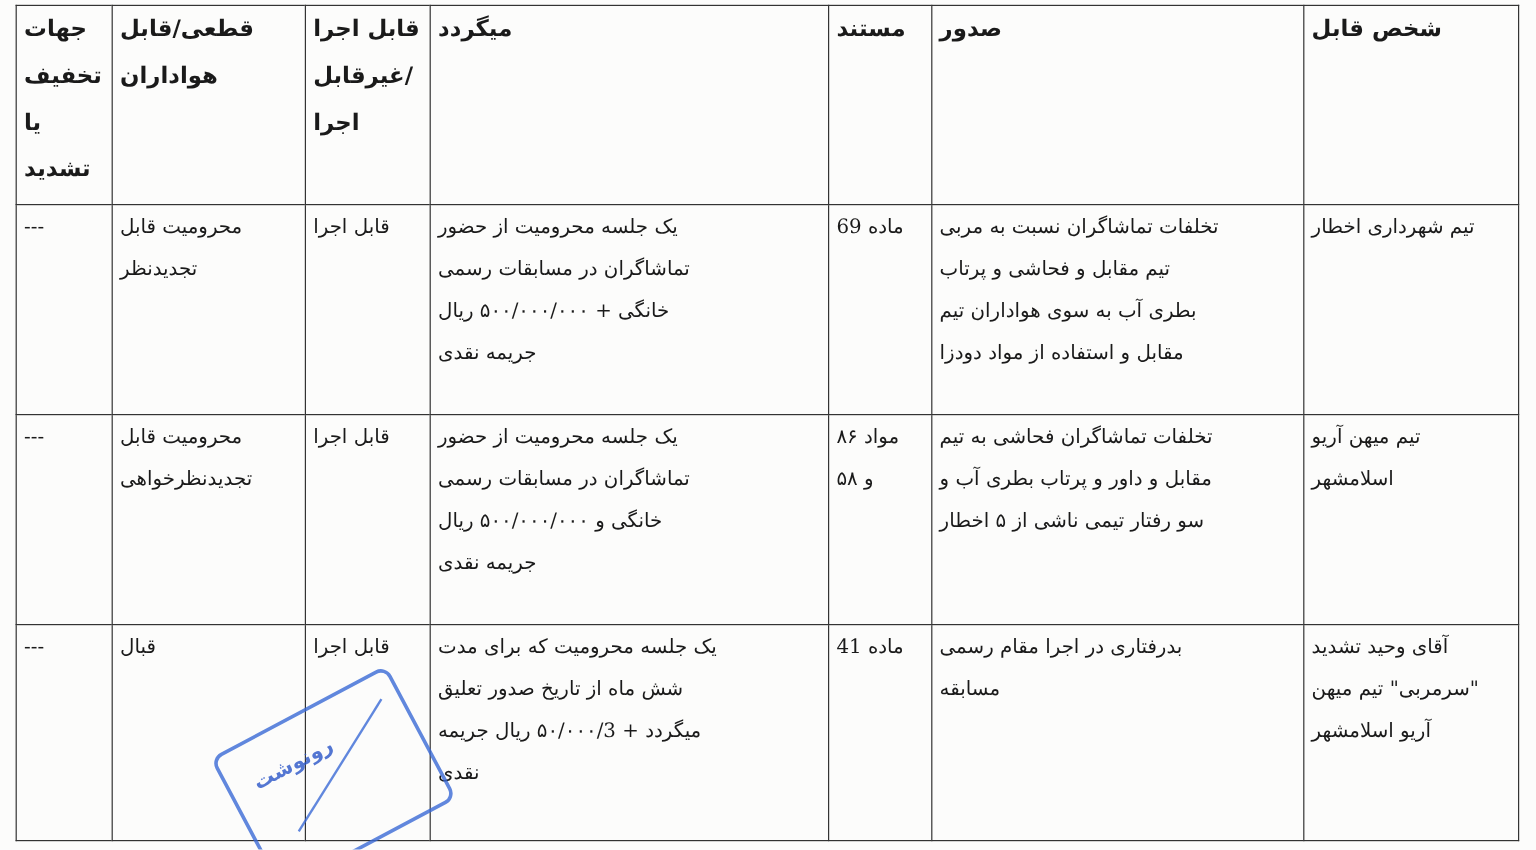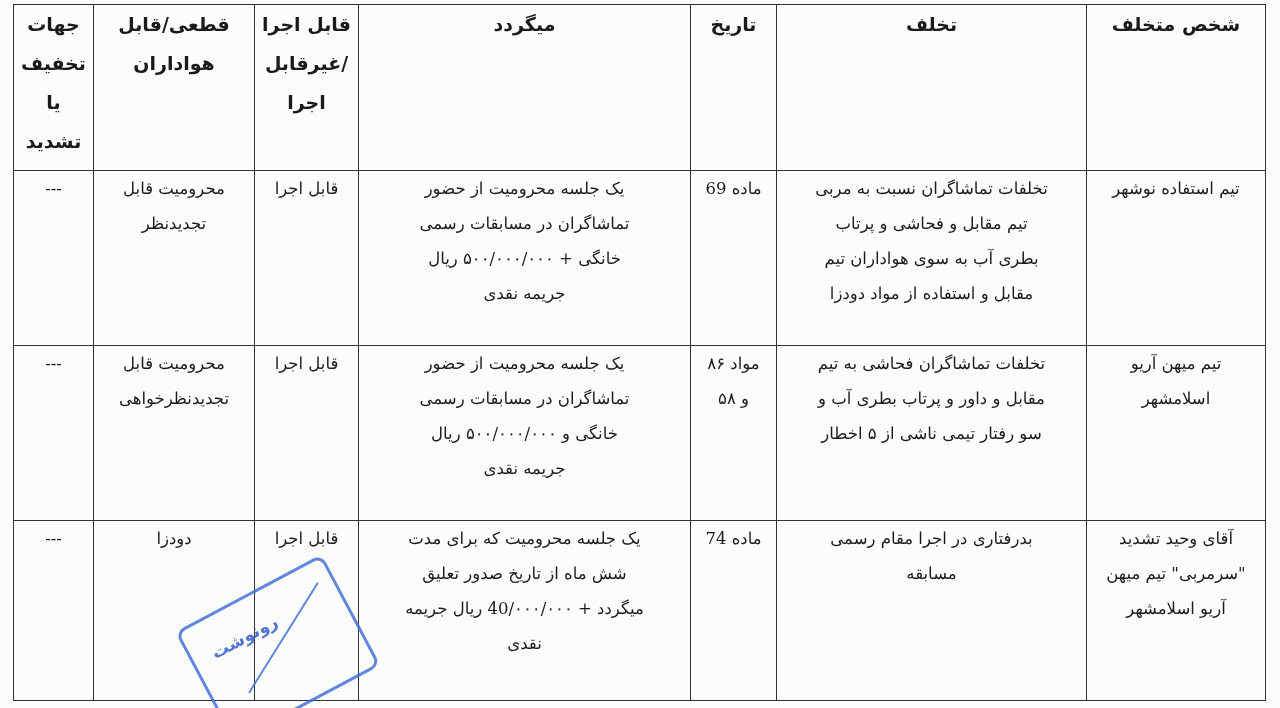--- a/index.html
+++ b/index.html
@@ -3,21 +3,21 @@
 <meta charset="utf-8">
 <style>
   html, body { margin:0; padding:0; background:#fdfdfd; }
   body { width:1280px; height:708px; overflow:hidden; position:relative; font-family:"DejaVu Serif", serif; color:#1a1a1a; }
   .page { position:absolute; left:0; top:0; width:1280px; height:708px; background:#fcfcfb; }
   table.rulings {
     position:absolute; left:13px; top:4px; width:1252px;
     border-collapse:collapse; direction:rtl; table-layout:fixed;
   }
   table.rulings td, table.rulings th {
-    border:1.5px solid #333; vertical-align:top; text-align:center; padding:0 6px;
+    border:1.5px solid #333; vertical-align:top; text-align:left; padding:0 6px;
   }
   th {
     font-family:"DejaVu Sans", sans-serif; font-weight:bold; font-size:19px; line-height:39px; padding-top:3px;
   }
   tr.head { height:166px; }
   tr.r1 { height:175px; }
   tr.r2 { height:175px; }
   tr.r3 { height:180px; }
   td { font-size:16.5px; line-height:35px; padding-top:4px; }
   td .cell-text { display:block; white-space:pre-line; }
@@ -50,38 +50,38 @@
       <col class="c-person">
         <col class="c-offense">
         <col class="c-basis">
         <col class="c-penalty">
         <col class="c-exec">
         <col class="c-final">
         <col class="c-mit">
     </colgroup>
     <tbody>
         <tr class="head">
-      <th><span class="cell-text">شخص متخلف</span></th>
-      <th><span class="cell-text">تخلف</span></th>
-      <th><span class="cell-text">تاریخ</span></th>
+      <th><span class="cell-text">شخص قابل</span></th>
+      <th><span class="cell-text">صدور</span></th>
+      <th><span class="cell-text">مستند</span></th>
       <th><span class="cell-text">میگردد</span></th>
       <th><span class="cell-text">قابل
 اجرا
 /غیرقابل
 اجرا</span></th>
       <th><span class="cell-text">قطعی/قابل
 هواداران</span></th>
       <th><span class="cell-text">جهات
 تخفیف
 یا
 تشدید</span></th>
     </tr>
     <tr class="r1">
       <td>
-            <span class="cell-text">تیم استفاده نوشهر</span>
+            <span class="cell-text">تیم شهرداری اخطار</span>
           </td>
       <td>
             <span class="cell-text">تخلفات تماشاگران نسبت به مربی
 تیم مقابل و فحاشی و پرتاب
 بطری آب به سوی هواداران تیم
 مقابل و استفاده از مواد دودزا</span>
           </td>
       <td>
             <span class="cell-text">ماده 69</span>
           </td>
@@ -137,33 +137,33 @@
       <td>
             <span class="cell-text">آقای وحید تشدید
 "سرمربی" تیم میهن
 آریو اسلامشهر</span>
           </td>
       <td>
             <span class="cell-text">بدرفتاری در اجرا مقام رسمی
 مسابقه</span>
           </td>
       <td>
-            <span class="cell-text">ماده 74</span>
+            <span class="cell-text">ماده 41</span>
           </td>
       <td>
             <span class="cell-text">یک جلسه محرومیت که برای مدت
 شش ماه از تاریخ صدور تعلیق
-میگردد + 40/۰۰۰/۰۰۰ ریال جریمه
+میگردد + ۵۰/۰۰۰/3 ریال جریمه
 نقدی</span>
           </td>
       <td>
             <span class="cell-text">قابل اجرا</span>
           </td>
       <td>
-            <span class="cell-text">دودزا</span>
+            <span class="cell-text">قبال</span>
           </td>
       <td>
             <span class="cell-text">---</span>
           </td>
     </tr>
   </tbody>
     </table>
 
   <div class="stamp">
     <span class="stamp-text">رونوشت</span>

